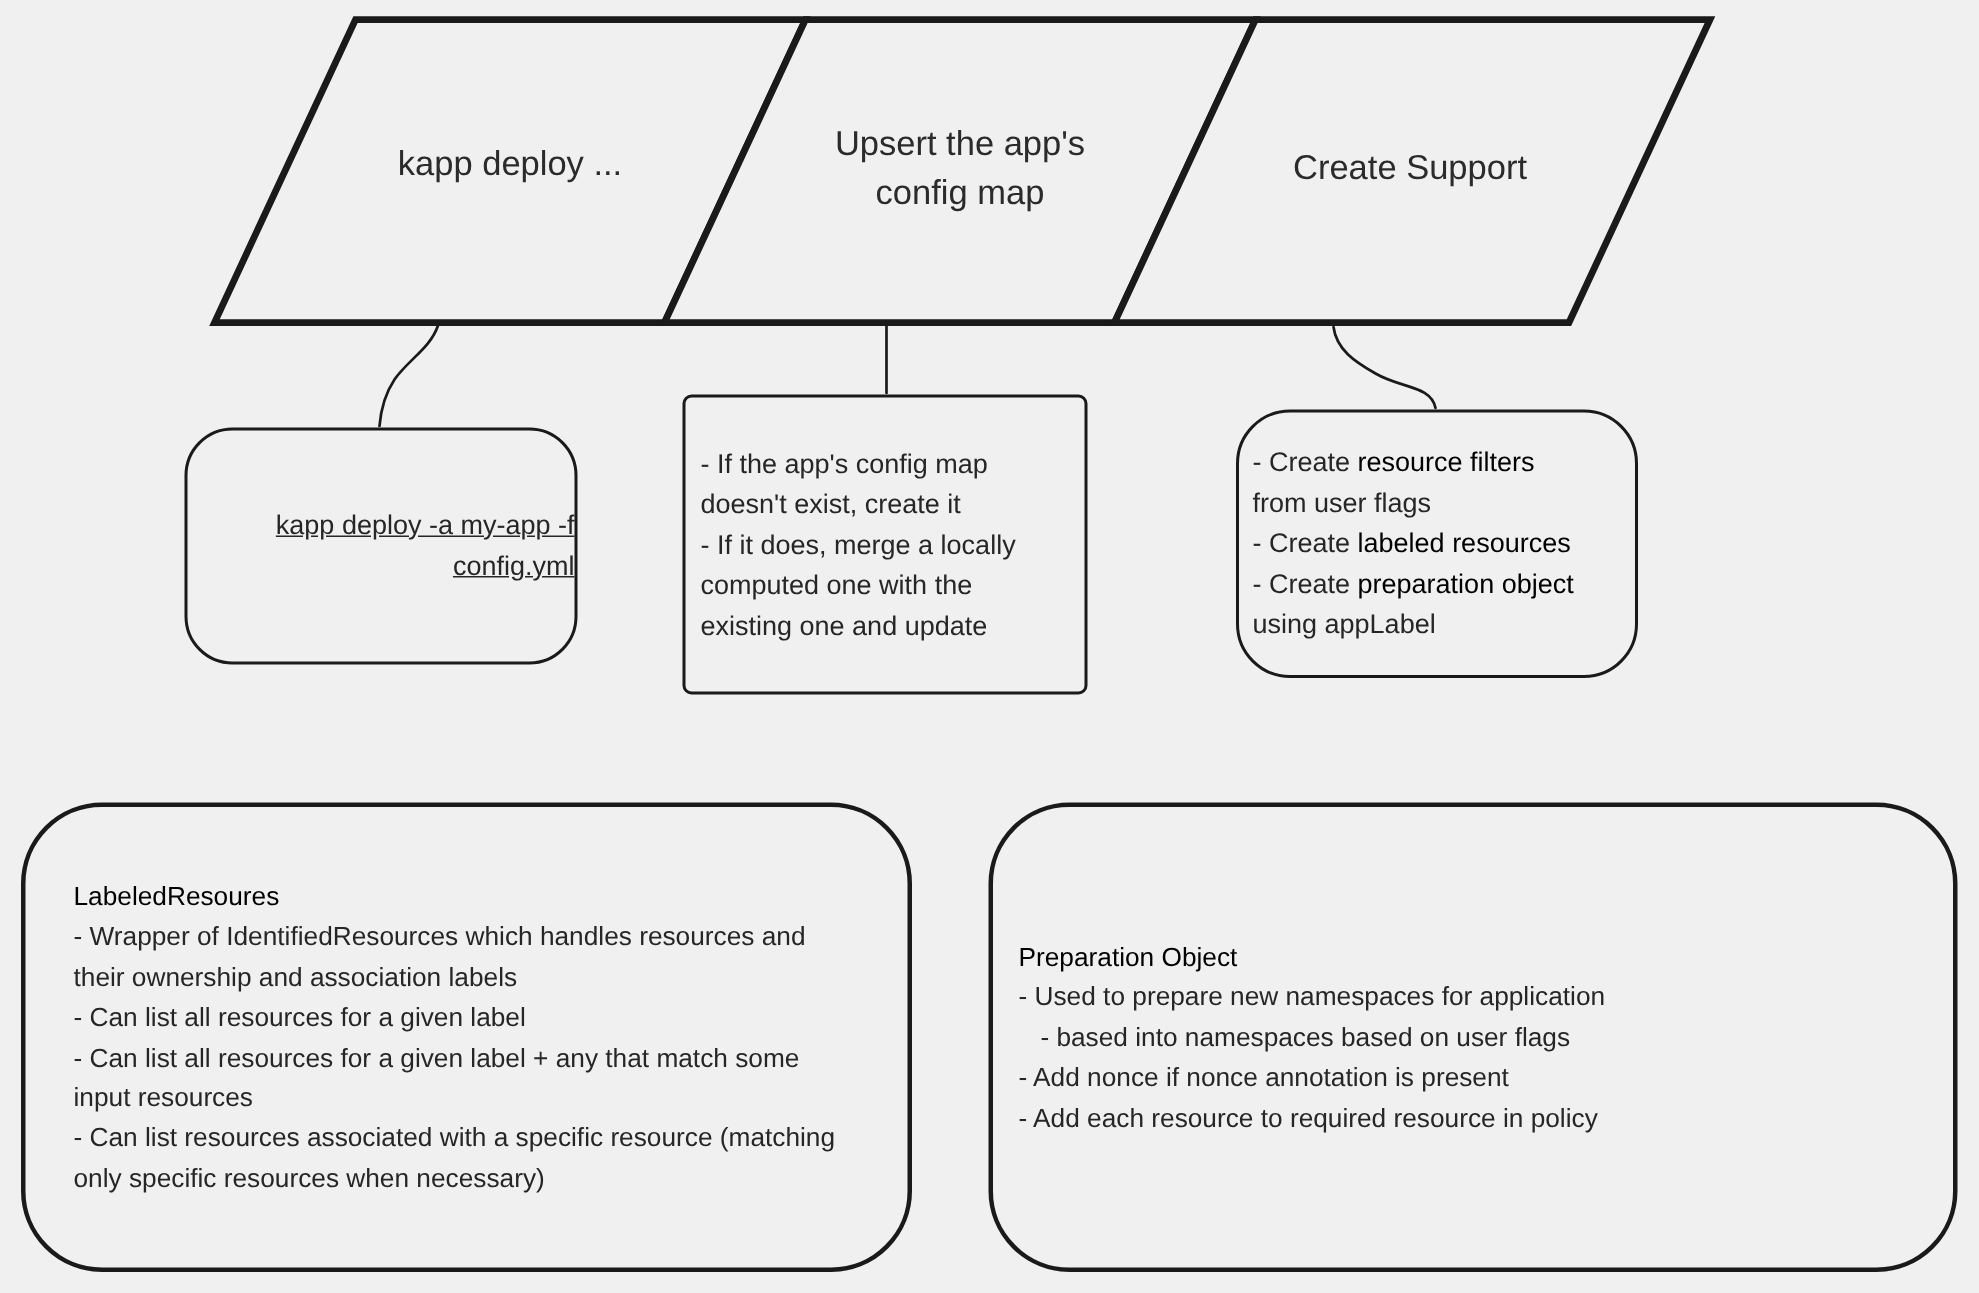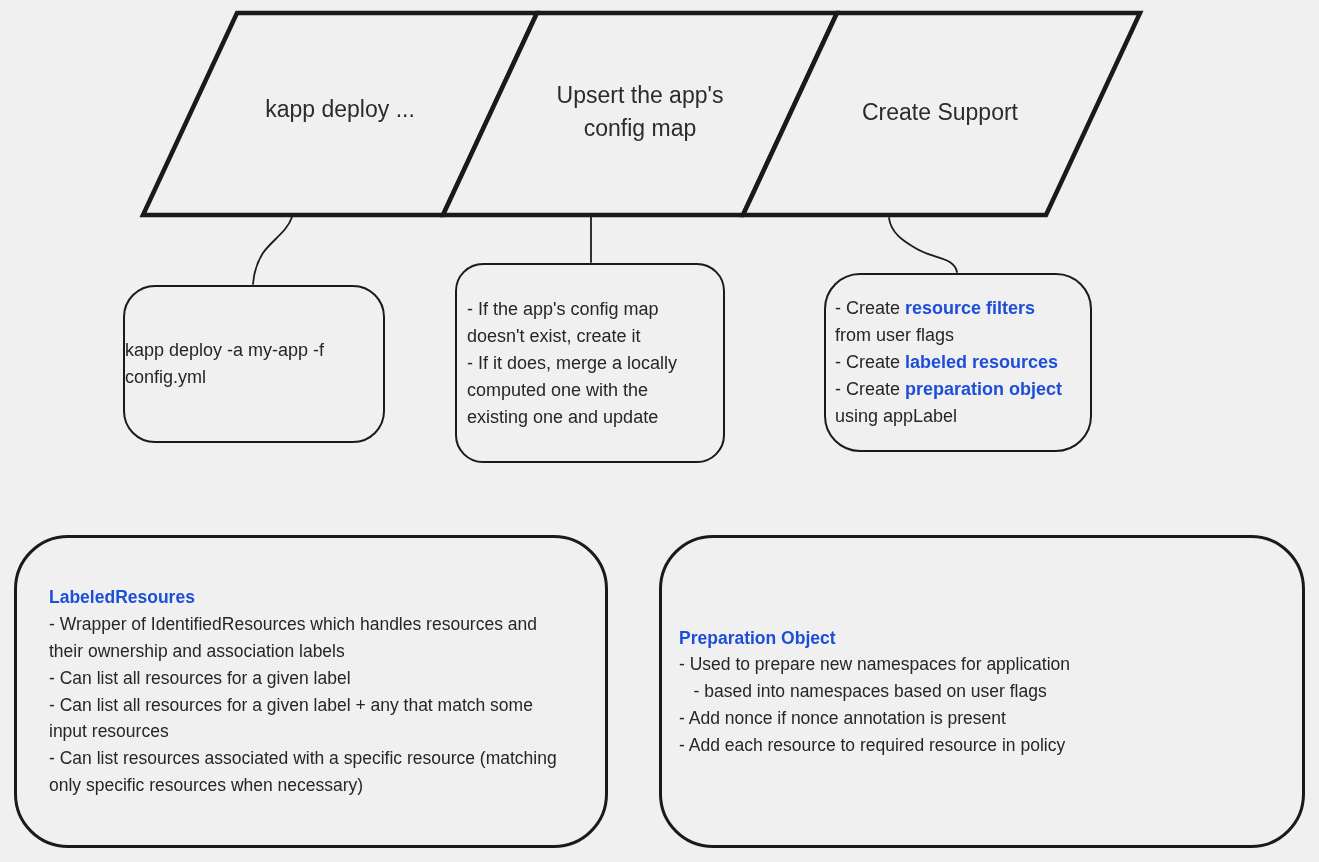--- a/index.html
+++ b/index.html
@@ -16,28 +16,28 @@
     font-size:23px; line-height:33px; text-align:center; color:#2b2b2b;
     white-space:pre;
   }
   .note{
     position:absolute; border:2.5px solid var(--stroke); border-radius:34px;
     background:var(--bg); box-sizing:border-box;
     display:flex; flex-direction:column; justify-content:center;
     font-size:18px; line-height:27px;
   }
   .note .line, .card .line{white-space:pre;}
-  .note.centered{text-align:left;}
+  .note.centered{text-align:right;text-decoration:underline;}
   .card{
     position:absolute; border:3px solid var(--stroke); border-radius:54px;
     background:var(--bg); box-sizing:border-box;
     display:flex; flex-direction:column; justify-content:center;
     font-size:17.5px; line-height:26.8px;
   }
-  .b{font-weight:700; color:#1d4ed8;}
+  .b{font-weight:400; color:#000000;}
 </style>
 </head>
 <body>
 
 <div class="canvas">
 
   <svg class="layer" width="1319" height="862" viewBox="0 0 1319 862">
     <g fill="#f0f0f0" stroke="#1a1a1a" stroke-width="4.5" stroke-linejoin="miter">
       <polygon points="237,13 537,13 443,215 143,215"></polygon>
       <polygon points="537,13 837,13 743,215 443,215"></polygon>
@@ -52,21 +52,21 @@
 
   <div class="step-label" style="left:340px; top:109px;"><div class="line"><span>kapp deploy ...</span></div></div>
   <div class="step-label" style="left:640px; top:112px;"><div class="line"><span>Upsert the app's</span></div><div class="line"><span>config map</span></div></div>
   <div class="step-label" style="left:940px; top:112px;"><div class="line"><span>Create Support</span></div></div>
 
   <div class="note centered" style="left:123px; top:285px; width:262px; height:158px; border-radius:32px;">
       <div class="line"><span>kapp deploy -a my-app -f</span></div>
       <div class="line"><span>config.yml</span></div>
     </div>
 
-  <div class="note" style="left:455px; top:263px; width:270px; height:200px; padding-left:10px; border-radius:28px;">
+  <div class="note" style="left:455px; top:263px; width:270px; height:200px; padding-left:10px; border-radius:6px;">
       <div class="line"><span>- If the app's config map</span></div>
       <div class="line"><span>doesn't exist, create it</span></div>
       <div class="line"><span>- If it does, merge a locally</span></div>
       <div class="line"><span>computed one with the</span></div>
       <div class="line"><span>existing one and update</span></div>
     </div>
 
   <div class="note" style="left:824px; top:273px; width:268px; height:179px; padding-left:9px; border-radius:36px;">
       <div class="line"><span>- Create </span><span class="b">resource filters</span></div>
       <div class="line"><span>from user flags</span></div>

